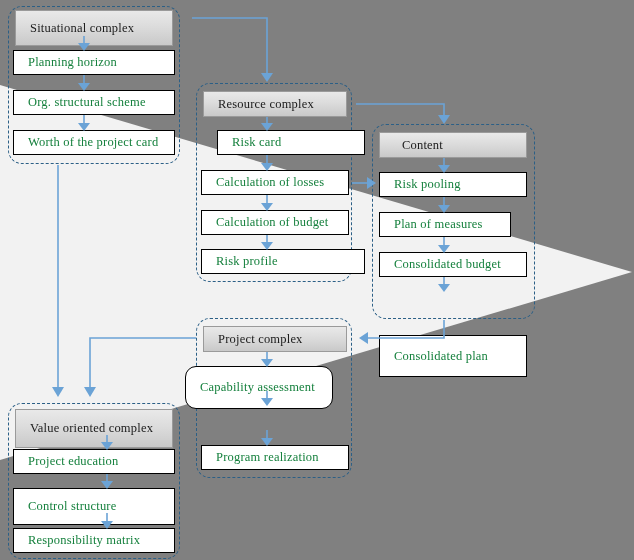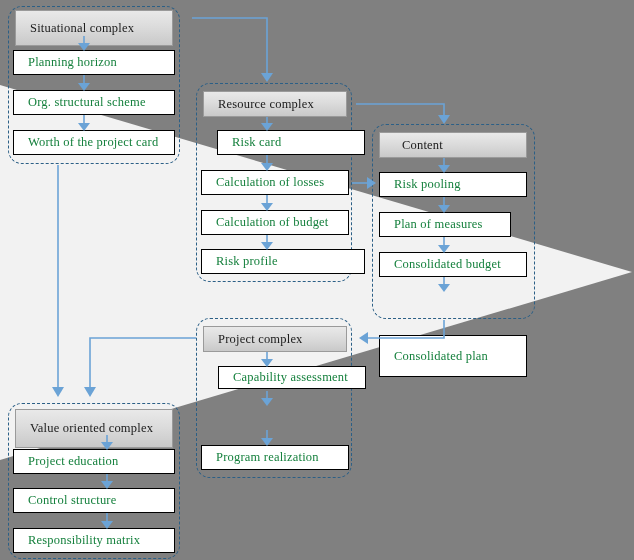--- a/index.html
+++ b/index.html
@@ -100,27 +100,27 @@
 
   <div class="group" style="left:372px; top:124px; width:163px; height:195px;"></div>
   <div class="hdr indent" style="left:379px; top:132px; width:148px; height:26px;">Content</div>
   <div class="node" style="left:379px; top:172px; width:148px; height:25px;">Risk pooling</div>
   <div class="node" style="left:379px; top:212px; width:132px; height:25px;">Plan of measures</div>
   <div class="node" style="left:379px; top:252px; width:148px; height:25px;">Consolidated budget</div>
   <div class="node" style="left:379px; top:291px; width:148px; height:42px;margin-top:44px;">Consolidated plan</div>
 
   <div class="group" style="left:196px; top:318px; width:156px; height:160px;"></div>
   <div class="hdr" style="left:203px; top:326px; width:144px; height:26px;">Project complex</div>
-  <div class="node" style="left:218px; top:366px; width:148px; height:23px;">Capability assessment</div>
+  <div class="node" style="left:185px; top:366px; width:148px; height:43px;border-radius:11px;">Capability assessment</div>
   <div class="node" style="left:201px; top:445px; width:148px; height:25px;">Program realization</div>
 
   <div class="group" style="left:8px; top:403px; width:172px; height:156px;"></div>
   <div class="hdr" style="left:15px; top:409px; width:158px; height:39px;">Value oriented complex</div>
   <div class="node" style="left:13px; top:449px; width:162px; height:25px;">Project education</div>
-  <div class="node" style="left:13px; top:488px; width:162px; height:25px;">Control structure</div>
+  <div class="node" style="left:13px; top:488px; width:162px; height:37px;">Control structure</div>
   <div class="node" style="left:13px; top:528px; width:162px; height:25px;">Responsibility matrix</div>
 
   <svg id="connectors" viewBox="0 0 634 560">
 
     <g>
       <path class="conn" d="M84,36 L84,44"></path>
       <polygon class="arrowhead" points="78,43 90,43 84,51"></polygon>
     </g>
     <g>
       <path class="conn" d="M84,75 L84,84"></path>

